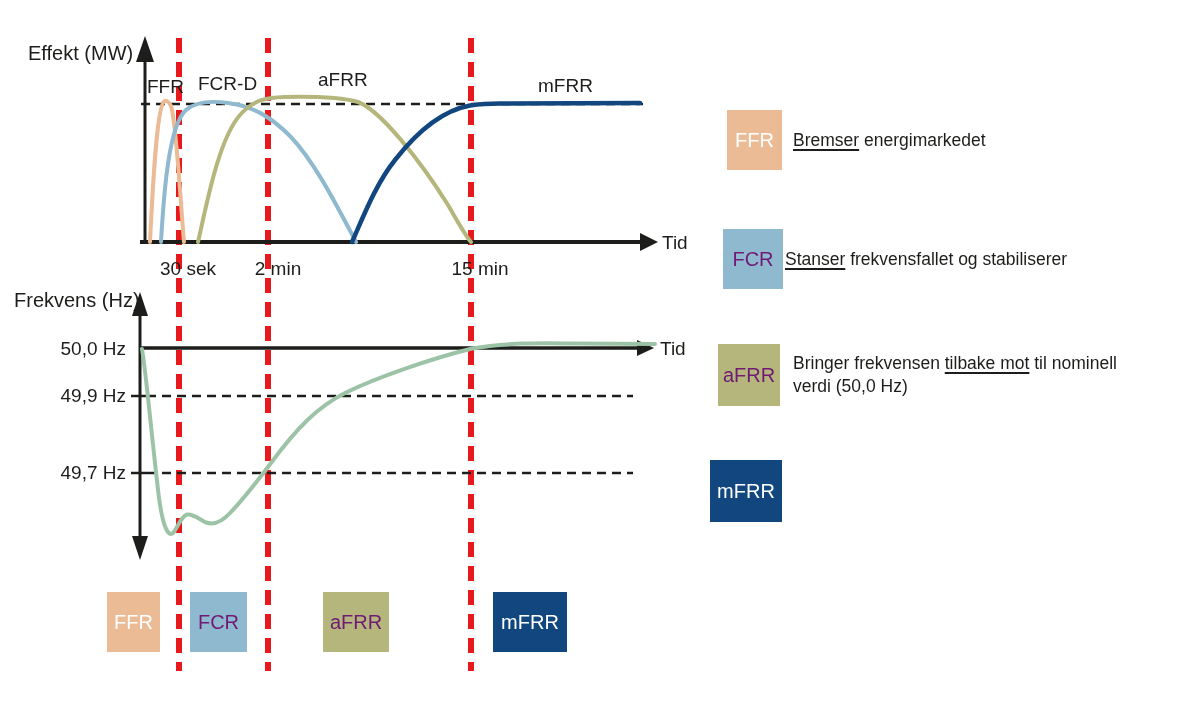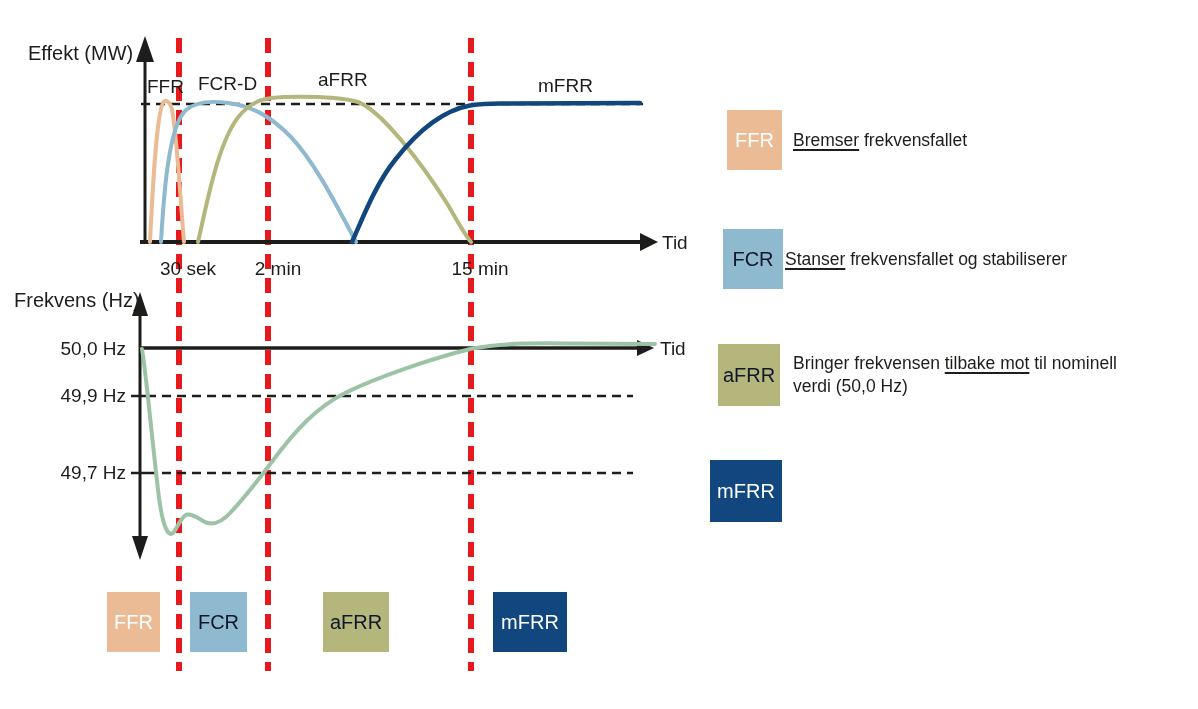--- a/index.html
+++ b/index.html
@@ -10,21 +10,21 @@
   .axis-label{font-size:20px;}
   .tick-label{font-size:19px;}
   .curve-label{font-size:19px;}
   .time-label{font-size:19px;}
   .tid-label{font-size:19px;}
 
   
   .box{position:absolute;display:flex;align-items:center;justify-content:center;
        font-size:20px;}
   .box.light{color:#ffffff;}
-  .box.dark{color:#0f172a;}
+  .box.dark{color:#701a75;}
 
   
   .legend-item{position:absolute;display:flex;align-items:center;}
   .legend-box{display:flex;align-items:center;justify-content:center;font-size:20px;flex:none;}
   .legend-text{font-size:17.5px;line-height:23px;color:#1d1d1b;}
   .u{text-decoration:underline;text-underline-offset:3px;text-decoration-thickness:1.5px;}
 </style>
 </head>
 <body>
 
@@ -98,21 +98,21 @@
   </div>
   <div class="box light" style="left:493px;top:592px;width:74px;height:60px;background:#11477E;">
     <span>mFRR</span>
   </div>
 
   <div class="legend-item" style="left:727px;top:110px;">
     <div class="legend-box light box" style="position:static;width:55px;height:60px;background:#EABB94;color:#fff;">
       <span>FFR</span>
     </div>
     <div class="legend-text" style="margin-left:11px;width:390px;">
-      <div><span class="u">Bremser</span><span> frekvensfallet</span></div>
+      <div><span class="u">Bremser</span><span> energimarkedet</span></div>
     </div>
   </div>
 
   <div class="legend-item" style="left:723px;top:229px;">
     <div class="legend-box dark box" style="position:static;width:60px;height:60px;background:#8FB9CF;">
       <span>FCR</span>
     </div>
     <div class="legend-text" style="margin-left:2px;width:390px;">
       <div><span class="u">Stanser</span><span> frekvensfallet og stabiliserer</span></div>
     </div>

